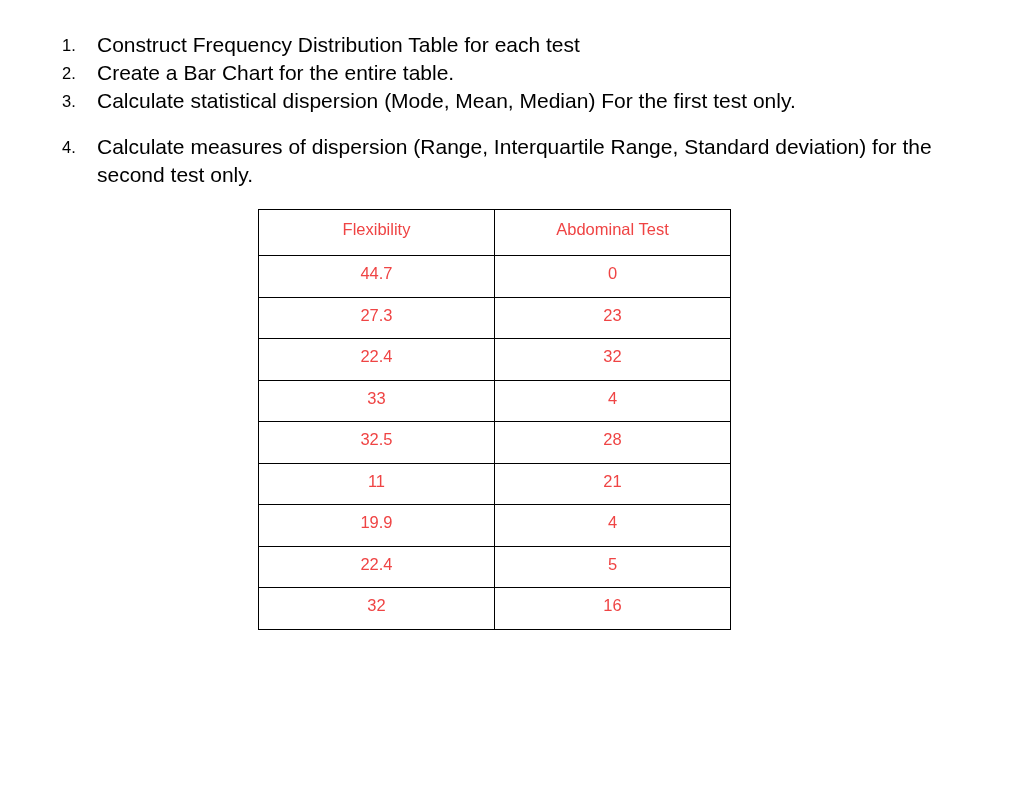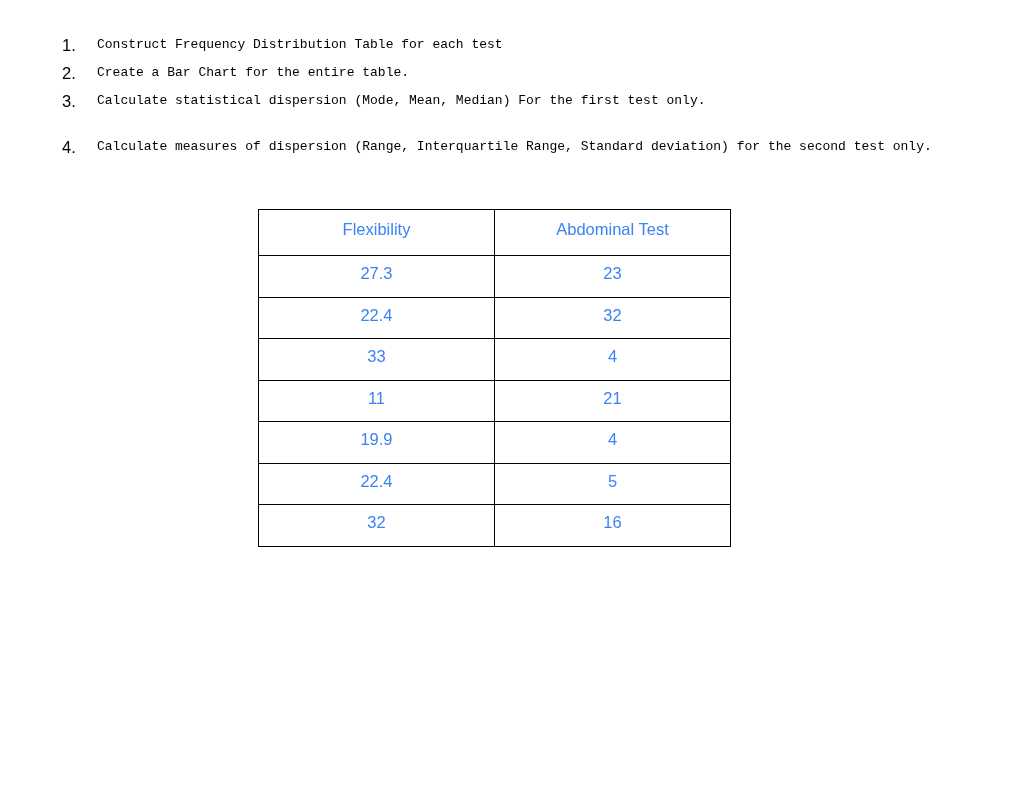--- a/index.html
+++ b/index.html
@@ -35,24 +35,23 @@
   }
   .instr-num {
     flex: 0 0 35px;
     width: 35px;
     text-align: left;
     font-size: 16.5px;
     line-height: 28px;
   }
   .instr-text {
     flex: 1 1 auto;
-    font-size: 13px;
+    font-size: 21px;
     line-height: 28px;
     max-width: 884px;
-    font-family: Liberation Mono, monospace;
   }
 
   
   .data-table-wrap {
     position: absolute;
     left: 258px;
     top: 209px;
     width: 472px;
   }
   table.data-table {
@@ -60,21 +59,21 @@
     width: 472px;
     table-layout: fixed;
   }
   table.data-table th,
   table.data-table td {
     border: 1px solid #000000;
     text-align: center;
     vertical-align: top;
     font-weight: normal;
     font-size: 16.5px;
-    color: #3b82f6;
+    color: #ef4444;
     width: 236px;
     box-sizing: border-box;
   }
   table.data-table th {
     height: 46px;
     padding-top: 10px;
     padding-bottom: 0;
   }
   table.data-table td {
     height: 41.5px;
@@ -107,30 +106,38 @@
 <div class="data-table-wrap">
   <table class="data-table">
     <thead>
       <tr>
           <th>Flexibility</th>
           <th>Abdominal Test</th>
         </tr>
     </thead>
     <tbody>
         <tr>
+          <td>44.7</td>
+          <td>0</td>
+        </tr>
+        <tr>
           <td>27.3</td>
           <td>23</td>
         </tr>
         <tr>
           <td>22.4</td>
           <td>32</td>
         </tr>
         <tr>
           <td>33</td>
           <td>4</td>
+        </tr>
+        <tr>
+          <td>32.5</td>
+          <td>28</td>
         </tr>
         <tr>
           <td>11</td>
           <td>21</td>
         </tr>
         <tr>
           <td>19.9</td>
           <td>4</td>
         </tr>
         <tr>

